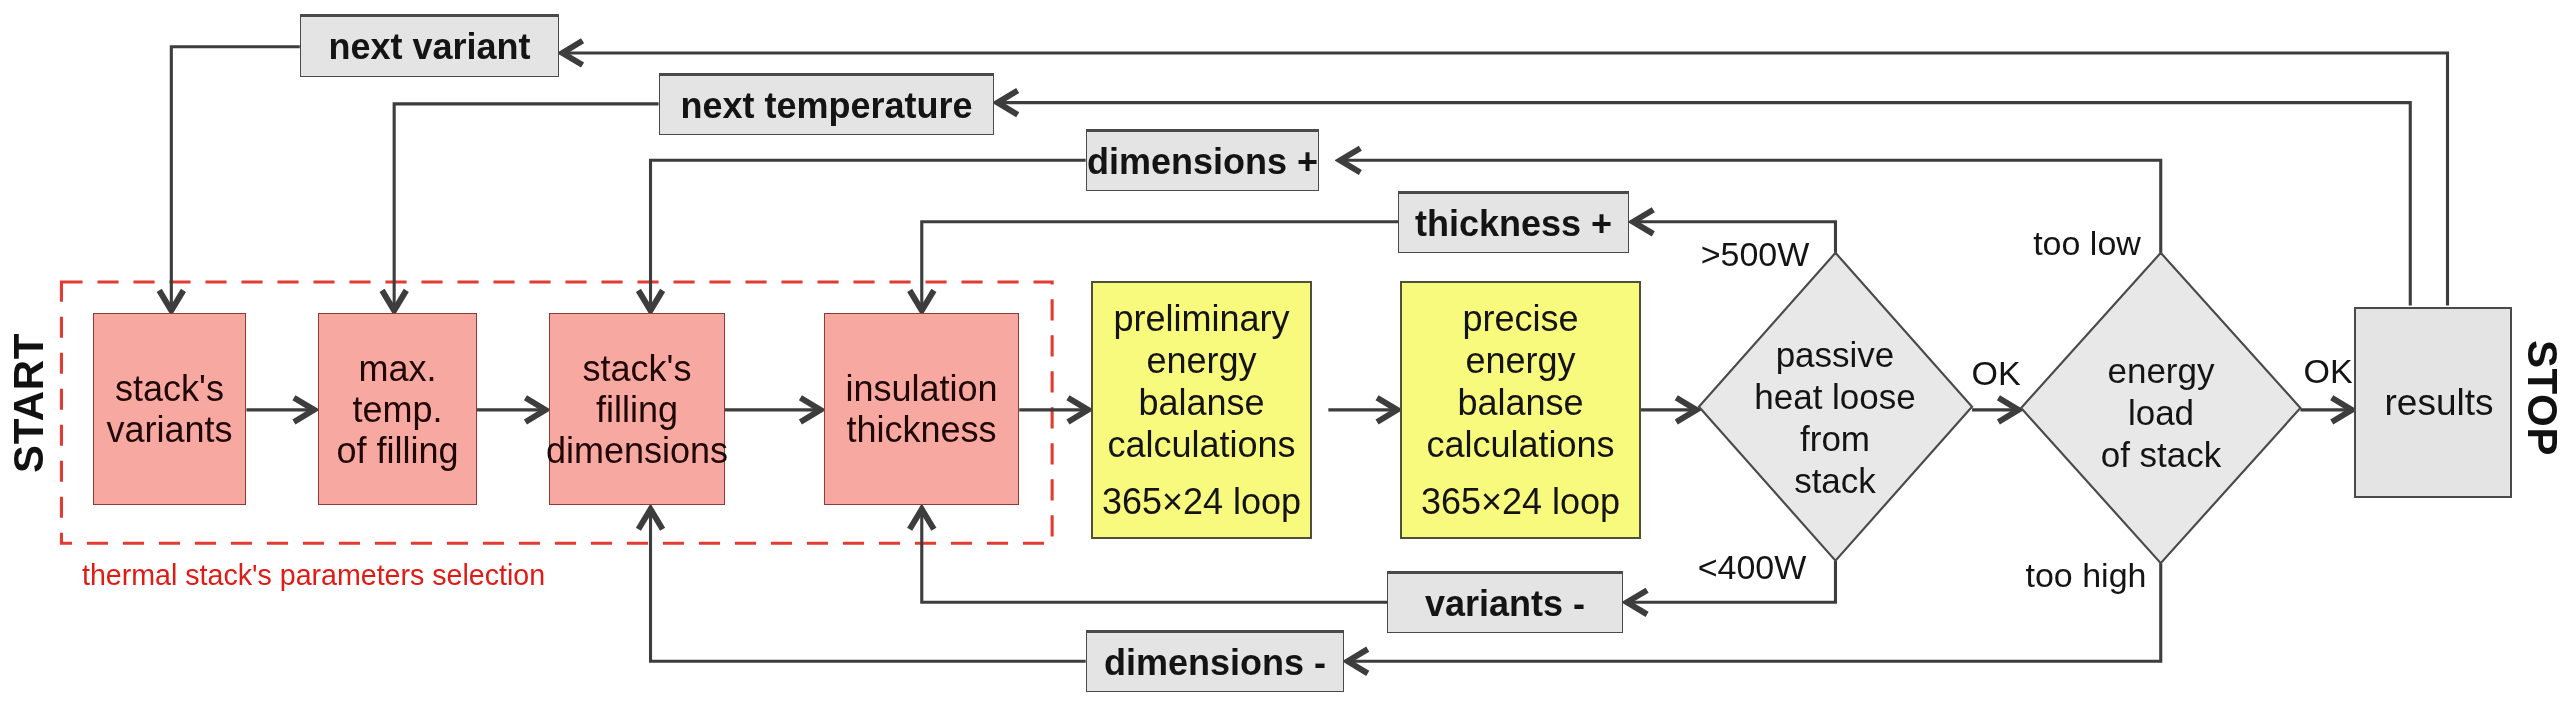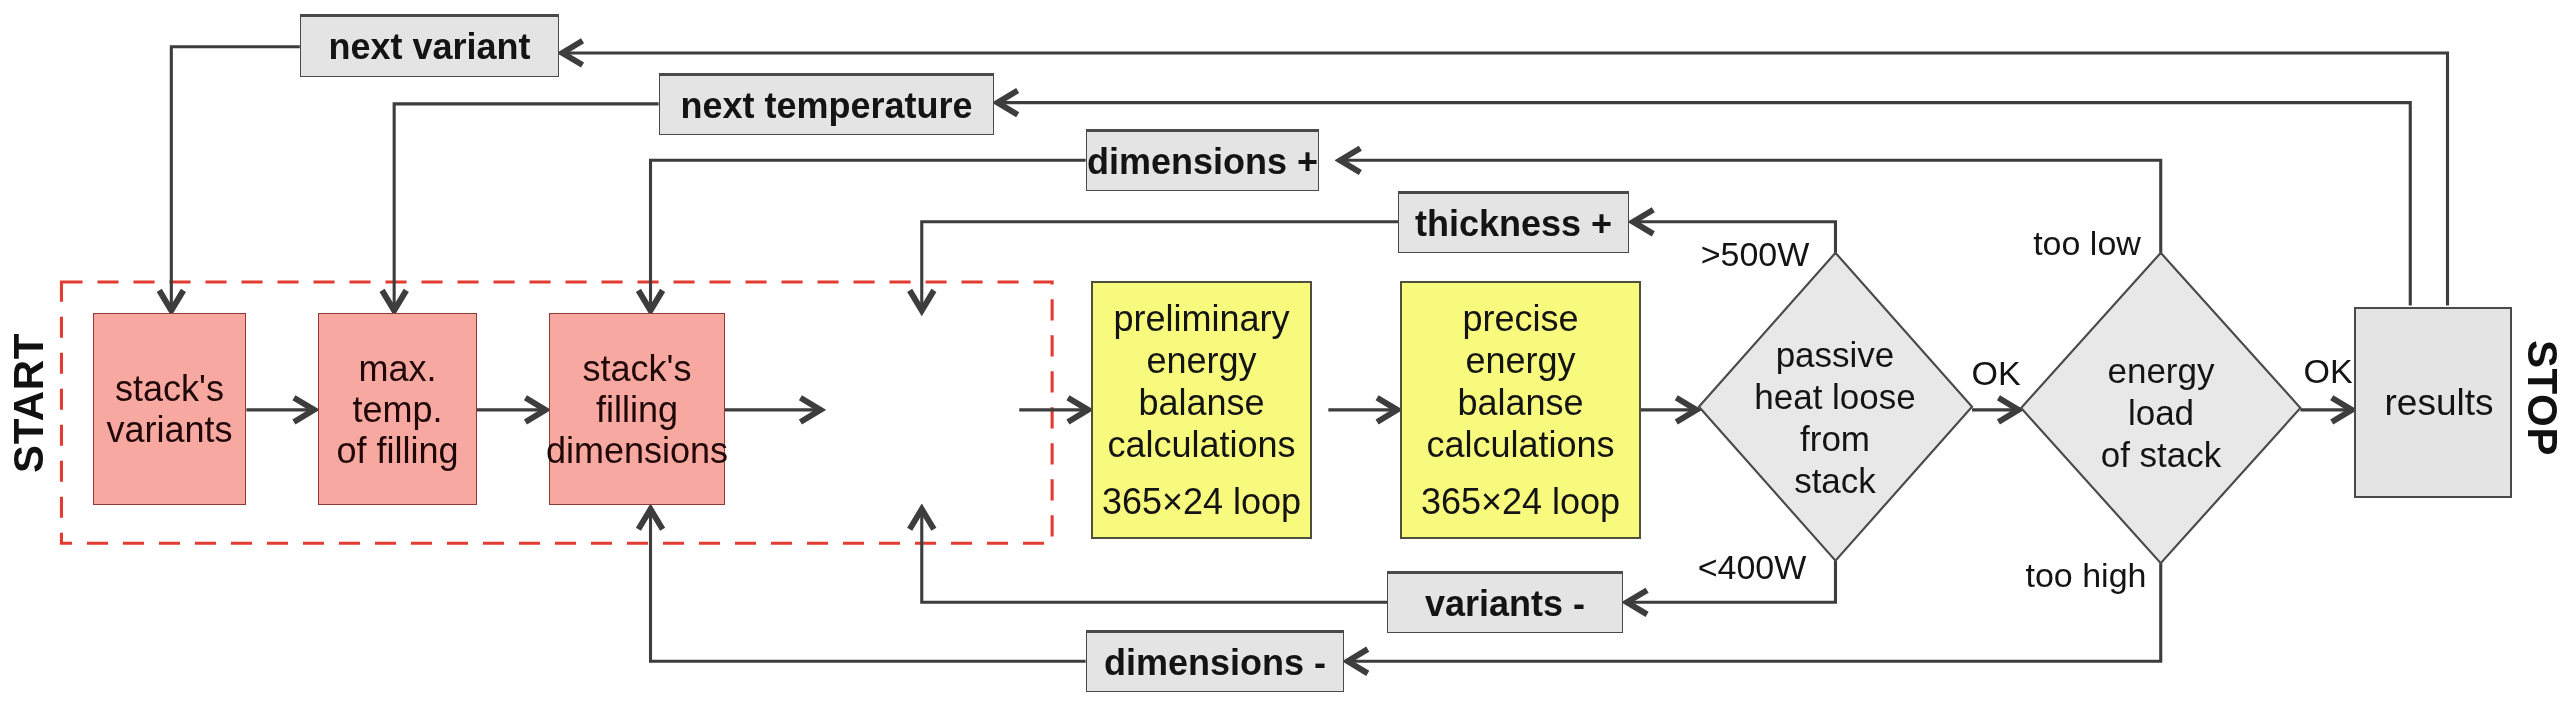--- a/index.html
+++ b/index.html
@@ -89,29 +89,32 @@
       <path d="M1749,1065 L1048,1065 L1048,820" marker-end="url(#ah)"></path>
     </g>
 
     <polygon points="2957,407 3177,655 2957,903 2737,655" fill="#e8e8e8" stroke="#4a4a4a" stroke-width="3.5"></polygon>
     <polygon points="3481,407 3706,657 3481,907 3256,657" fill="#e8e8e8" stroke="#4a4a4a" stroke-width="3.5"></polygon>
   </svg>
 
   <div class="terminal" style="left:29px;top:403px;">START</div>
   <div class="terminal cw" style="left:2542px;top:398px;">STOP</div>
 
+  <div class="caption">thermal stack's parameters selection</div>
 
   <div class="node pink prelines" style="left:93px;top:313px;width:153px;height:192px;">stack's
 variants</div>
   <div class="node pink prelines" style="left:318px;top:313px;width:159px;height:192px;">max.
 temp.
 of filling</div>
   <div class="node pink prelines" style="left:549px;top:313px;width:176px;height:192px;">stack's
 filling
 dimensions</div>
+  <div class="node pink prelines" style="left:824px;top:313px;width:195px;height:192px;">insulation
+thickness</div>
 
   <div class="node yellow" style="left:1091px;top:281px;width:221px;height:258px;">
     <div class="prelines">preliminary
 energy
 balanse
 calculations</div>
     <div class="loop">365×24 loop</div>
   </div>
   <div class="node yellow" style="left:1400px;top:281px;width:241px;height:258px;">
     <div class="prelines">precise

